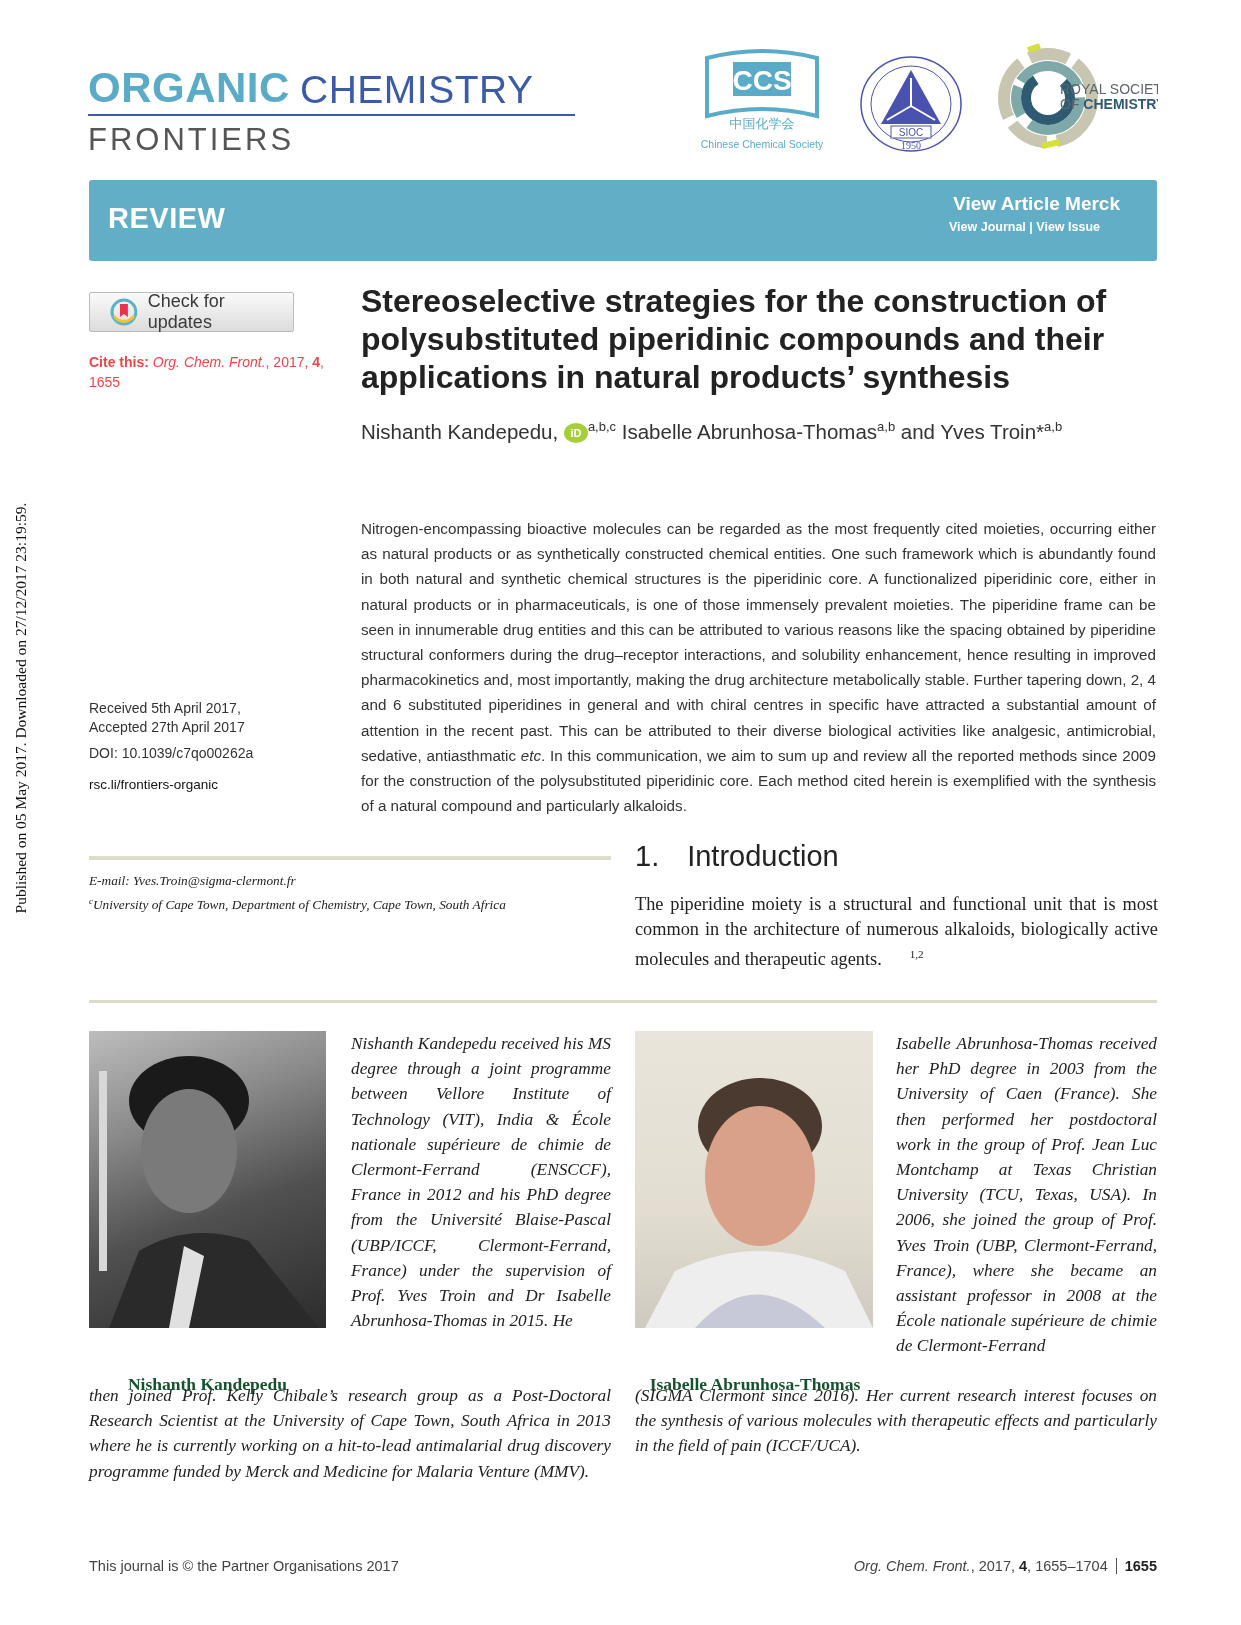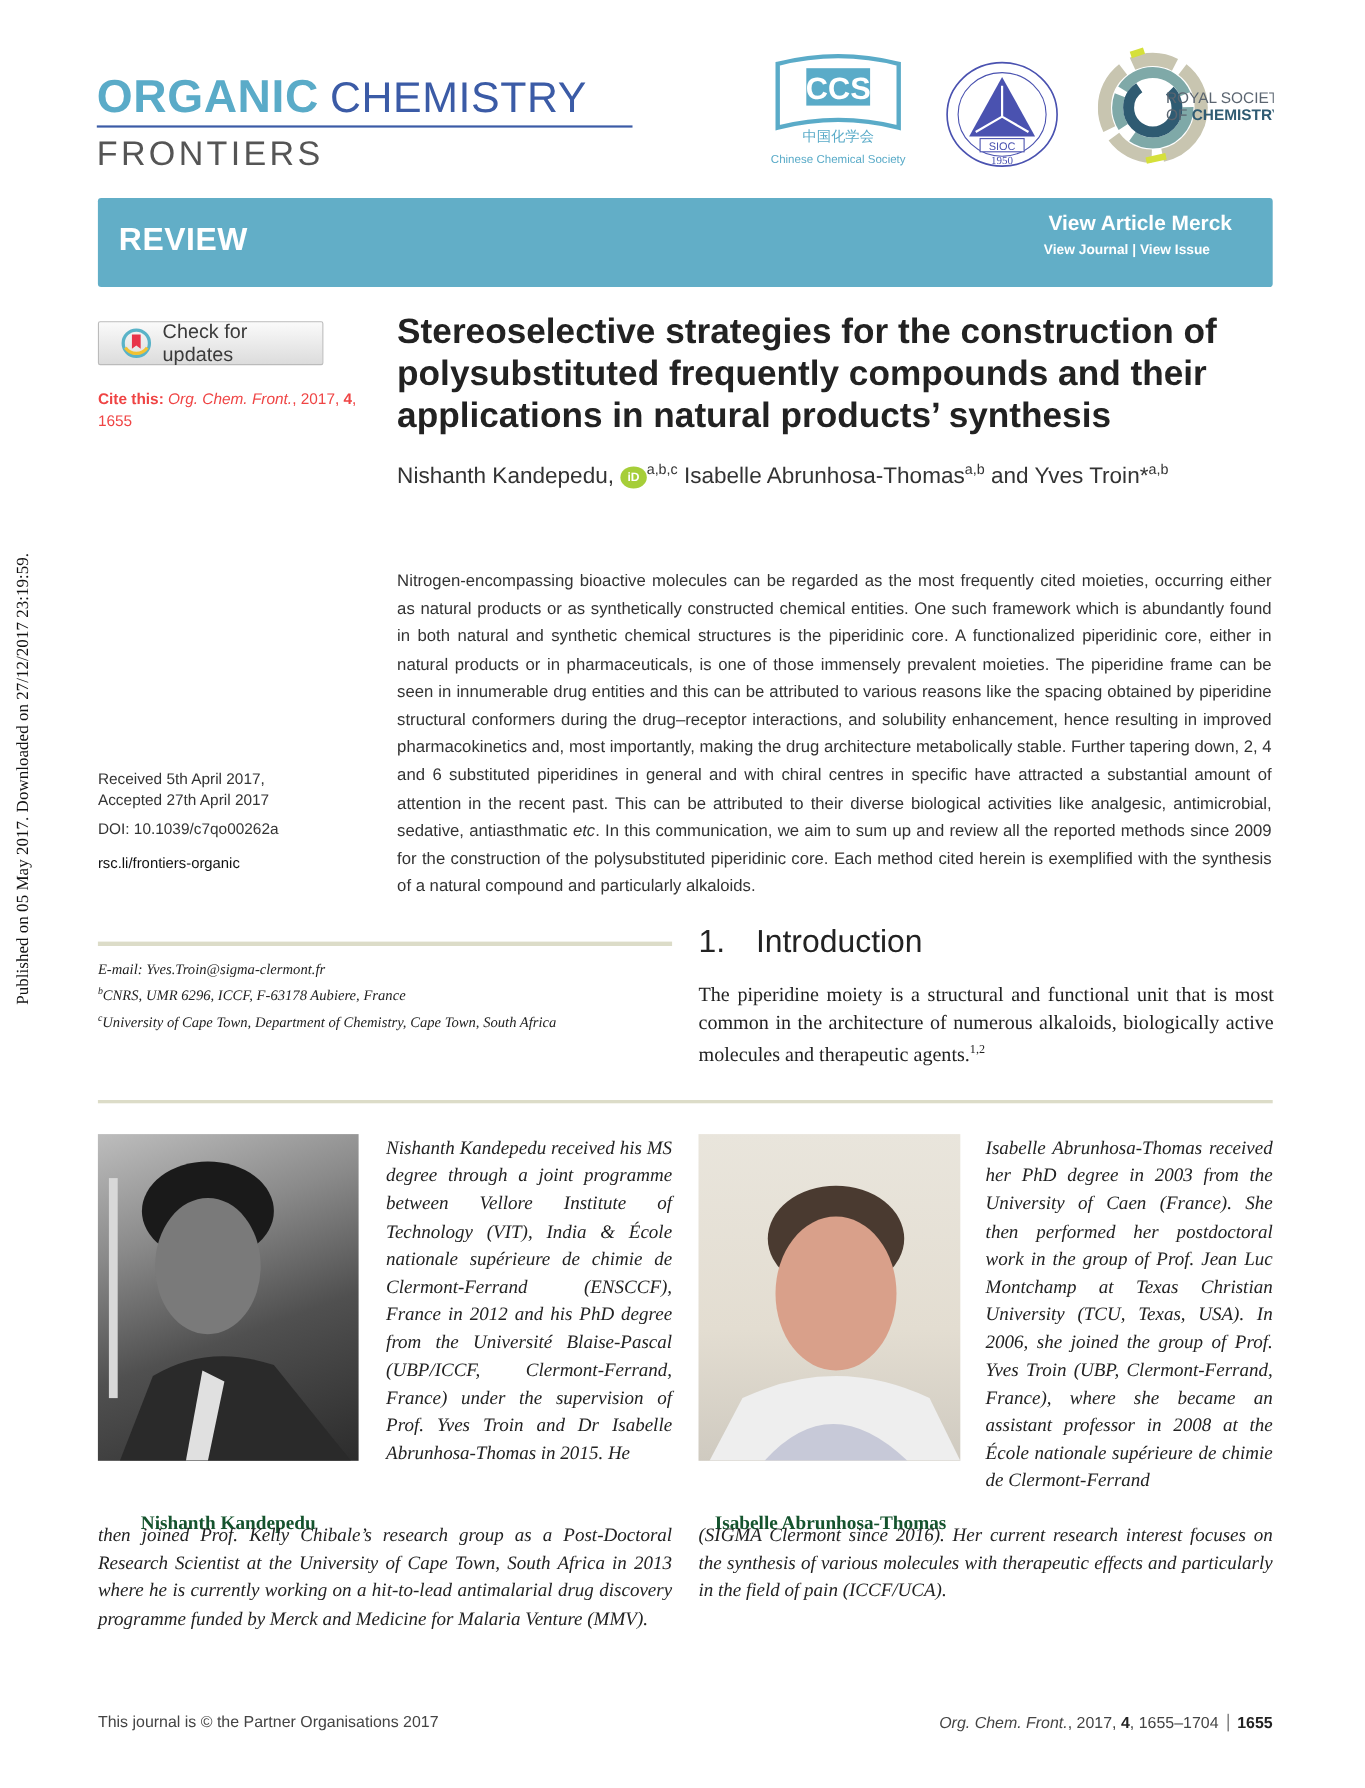--- a/index.html
+++ b/index.html
@@ -52,21 +52,21 @@
   .rule-bios { left:89px; top:1000px; width:1068px; height:3px; background:#dcdcc8; }
 
   
   .affil { left:89px; top:870px; width:525px; font-family:"Liberation Serif", serif; font-style:italic; font-size:13.3px; line-height:21px; color:#222; }
   .affil sup { font-size:9px; }
 
   
   .intro-heading { left:635px; top:840px; font-size:29px; color:#222; }
   .intro-heading .num { margin-right:28px; }
   .intro-text { left:635px; top:892px; width:523px; font-family:"Liberation Serif", serif; font-size:18.3px; line-height:25px; color:#222; text-align:justify; }
-  .intro-text sup { font-size:11px; }
+  .intro-text sup { font-size:11px;margin-left:28px; }
 
   
   .photo { background:#888; overflow:hidden; }
   .photo-1 { left:89px; top:1031px; width:237px; height:297px; background:linear-gradient(160deg,#bdbdbd 0%,#8a8a8a 30%,#505050 60%,#2c2c2c 100%); }
   .photo-2 { left:635px; top:1031px; width:238px; height:297px; background:linear-gradient(180deg,#e9e5dc 0%,#e3ddd1 60%,#cfcac0 100%); }
   .caption { font-family:"Liberation Serif", serif; font-weight:bold; font-size:17.5px; color:#14532d; text-align:center;margin-top:36px; }
   .caption-1 { left:89px; top:1338px; width:237px; }
   .caption-2 { left:630px; top:1338px; width:250px; }
   .bio { font-family:"Liberation Serif", serif; font-style:italic; font-size:17.3px; line-height:25.2px; color:#222; text-align:justify; }
   .bio-1-side { left:351px; top:1031px; width:260px; }
@@ -148,33 +148,32 @@
   <i>Org. Chem. Front.</i><span>, 2017, </span><b>4</b><span>, 1655</span>
 </div>
 
 <div class="abs received">
   <div>Received 5th April 2017,</div>
   <div>Accepted 27th April 2017</div>
 </div>
 <div class="abs doi">DOI: 10.1039/c7qo00262a</div>
 <div class="abs rsc-link">rsc.li/frontiers-organic</div>
 
-<div class="abs title">Stereoselective strategies for the construction of polysubstituted frequently compounds and their applications in natural products’ synthesis</div>
+<div class="abs title">Stereoselective strategies for the construction of polysubstituted piperidinic compounds and their applications in natural products’ synthesis</div>
 
 <div class="abs authors">
   <span>Nishanth Kandepedu,</span>
   <span class="orcid">iD</span><sup>a,b,c</sup><span> Isabelle Abrunhosa-Thomas</span><sup>a,b</sup><span> and Yves Troin*</span><sup>a,b</sup>
 </div>
 
 <div class="abs abstract"><span>Nitrogen-encompassing bioactive molecules can be regarded as the most frequently cited moieties, occurring either as natural products or as synthetically constructed chemical entities. One such frame­work which is abundantly found in both natural and synthetic chemical structures is the piperidinic core. A functionalized piperidinic core, either in natural products or in pharmaceuticals, is one of those immen­sely prevalent moieties. The piperidine frame can be seen in innumerable drug entities and this can be attributed to various reasons like the spacing obtained by piperidine structural conformers during the drug–receptor interactions, and solubility enhancement, hence resulting in improved pharmacokinetics and, most importantly, making the drug architecture metabolically stable. Further tapering down, 2, 4 and 6 substituted piperidines in general and with chiral centres in specific have attracted a substantial amount of attention in the recent past. This can be attributed to their diverse biological activities like analgesic, antimicrobial, sedative, antiasthmatic </span><i>etc</i><span>. In this communication, we aim to sum up and review all the reported methods since 2009 for the construction of the polysubstituted piperidinic core. Each method cited herein is exemplified with the synthesis of a natural compound and particularly alkaloids.</span></div>
 
 <div class="abs rule-affil"></div>
 <div class="abs affil">
   <div><span>E-mail: Yves.Troin@sigma-clermont.fr</span></div>
-  <div><sup>b</sup><span>CNRS, UMR 6296, ICCF, F-63178 Aubiere, France</span></div>
   <div><sup>c</sup><span>University of Cape Town, Department of Chemistry, Cape Town, South Africa</span></div>
 </div>
 
 <div class="abs intro-heading">
   <span class="num">1.</span><span>Introduction</span>
 </div>
 <div class="abs intro-text"><span>The piperidine moiety is a structural and functional unit that is most common in the architecture of numerous alkaloids, biologically active molecules and therapeutic agents.</span><sup>1,2</sup></div>
 
 <div class="abs rule-bios"></div>
 

